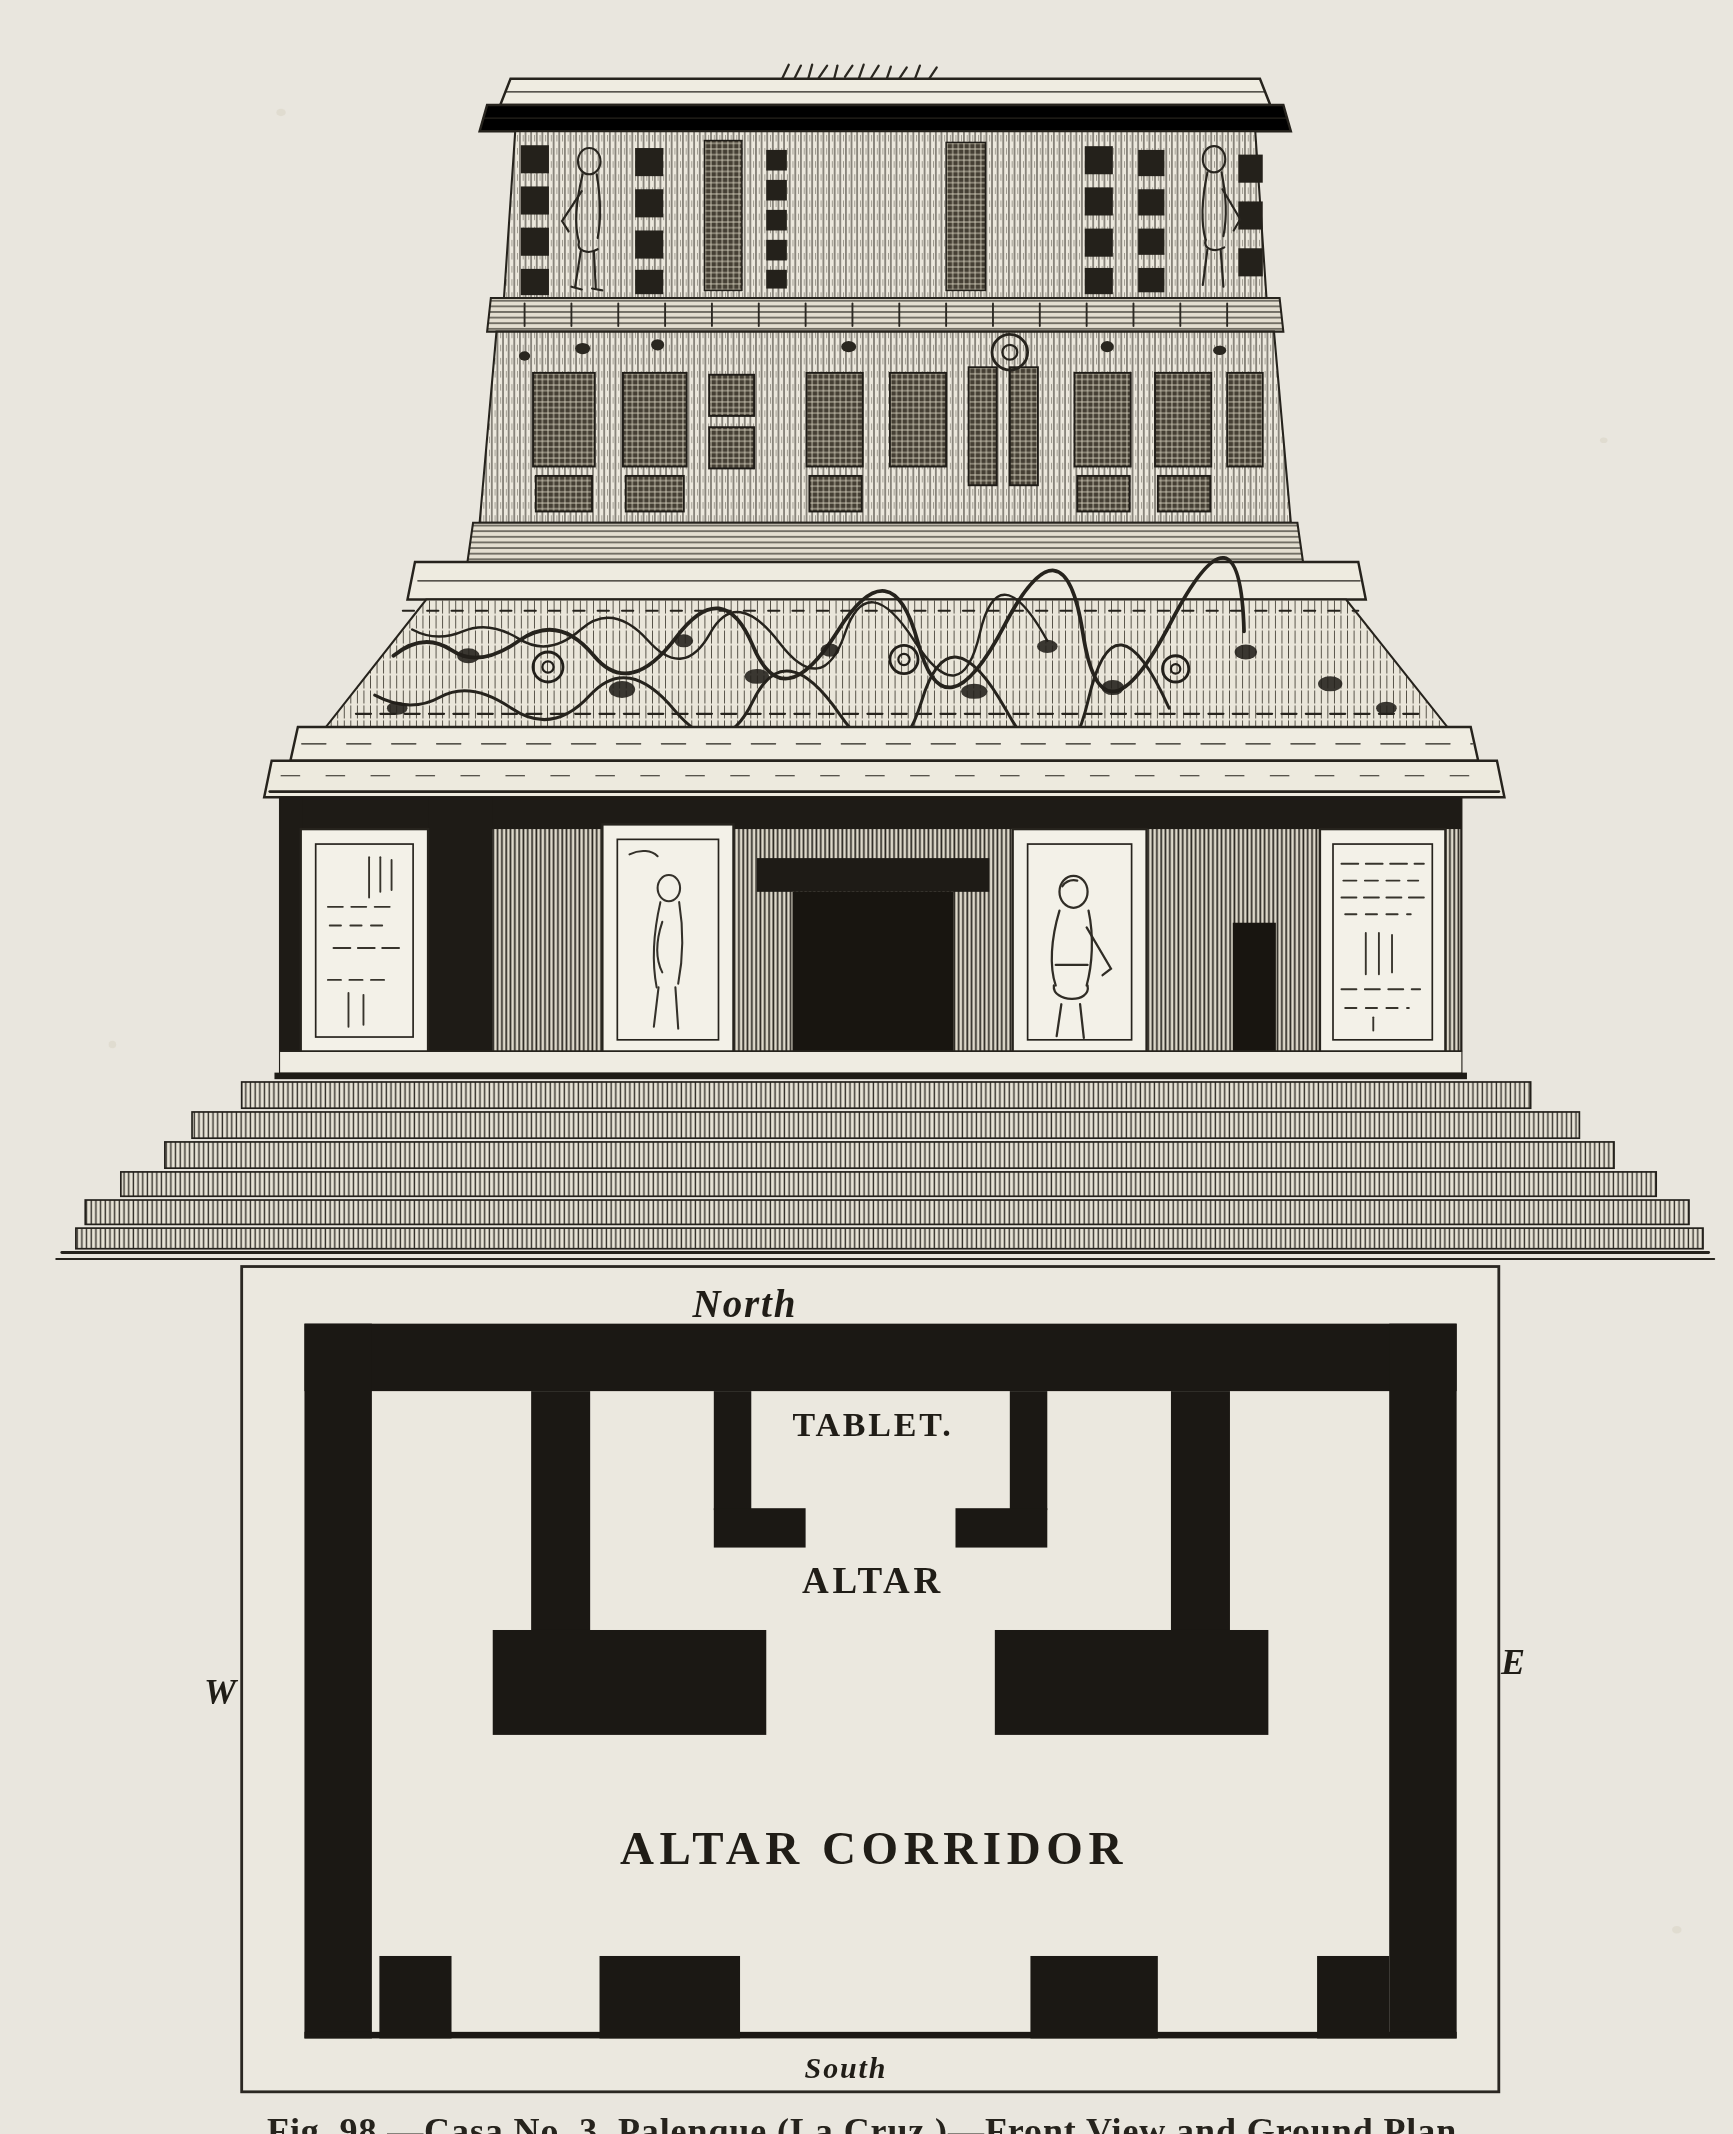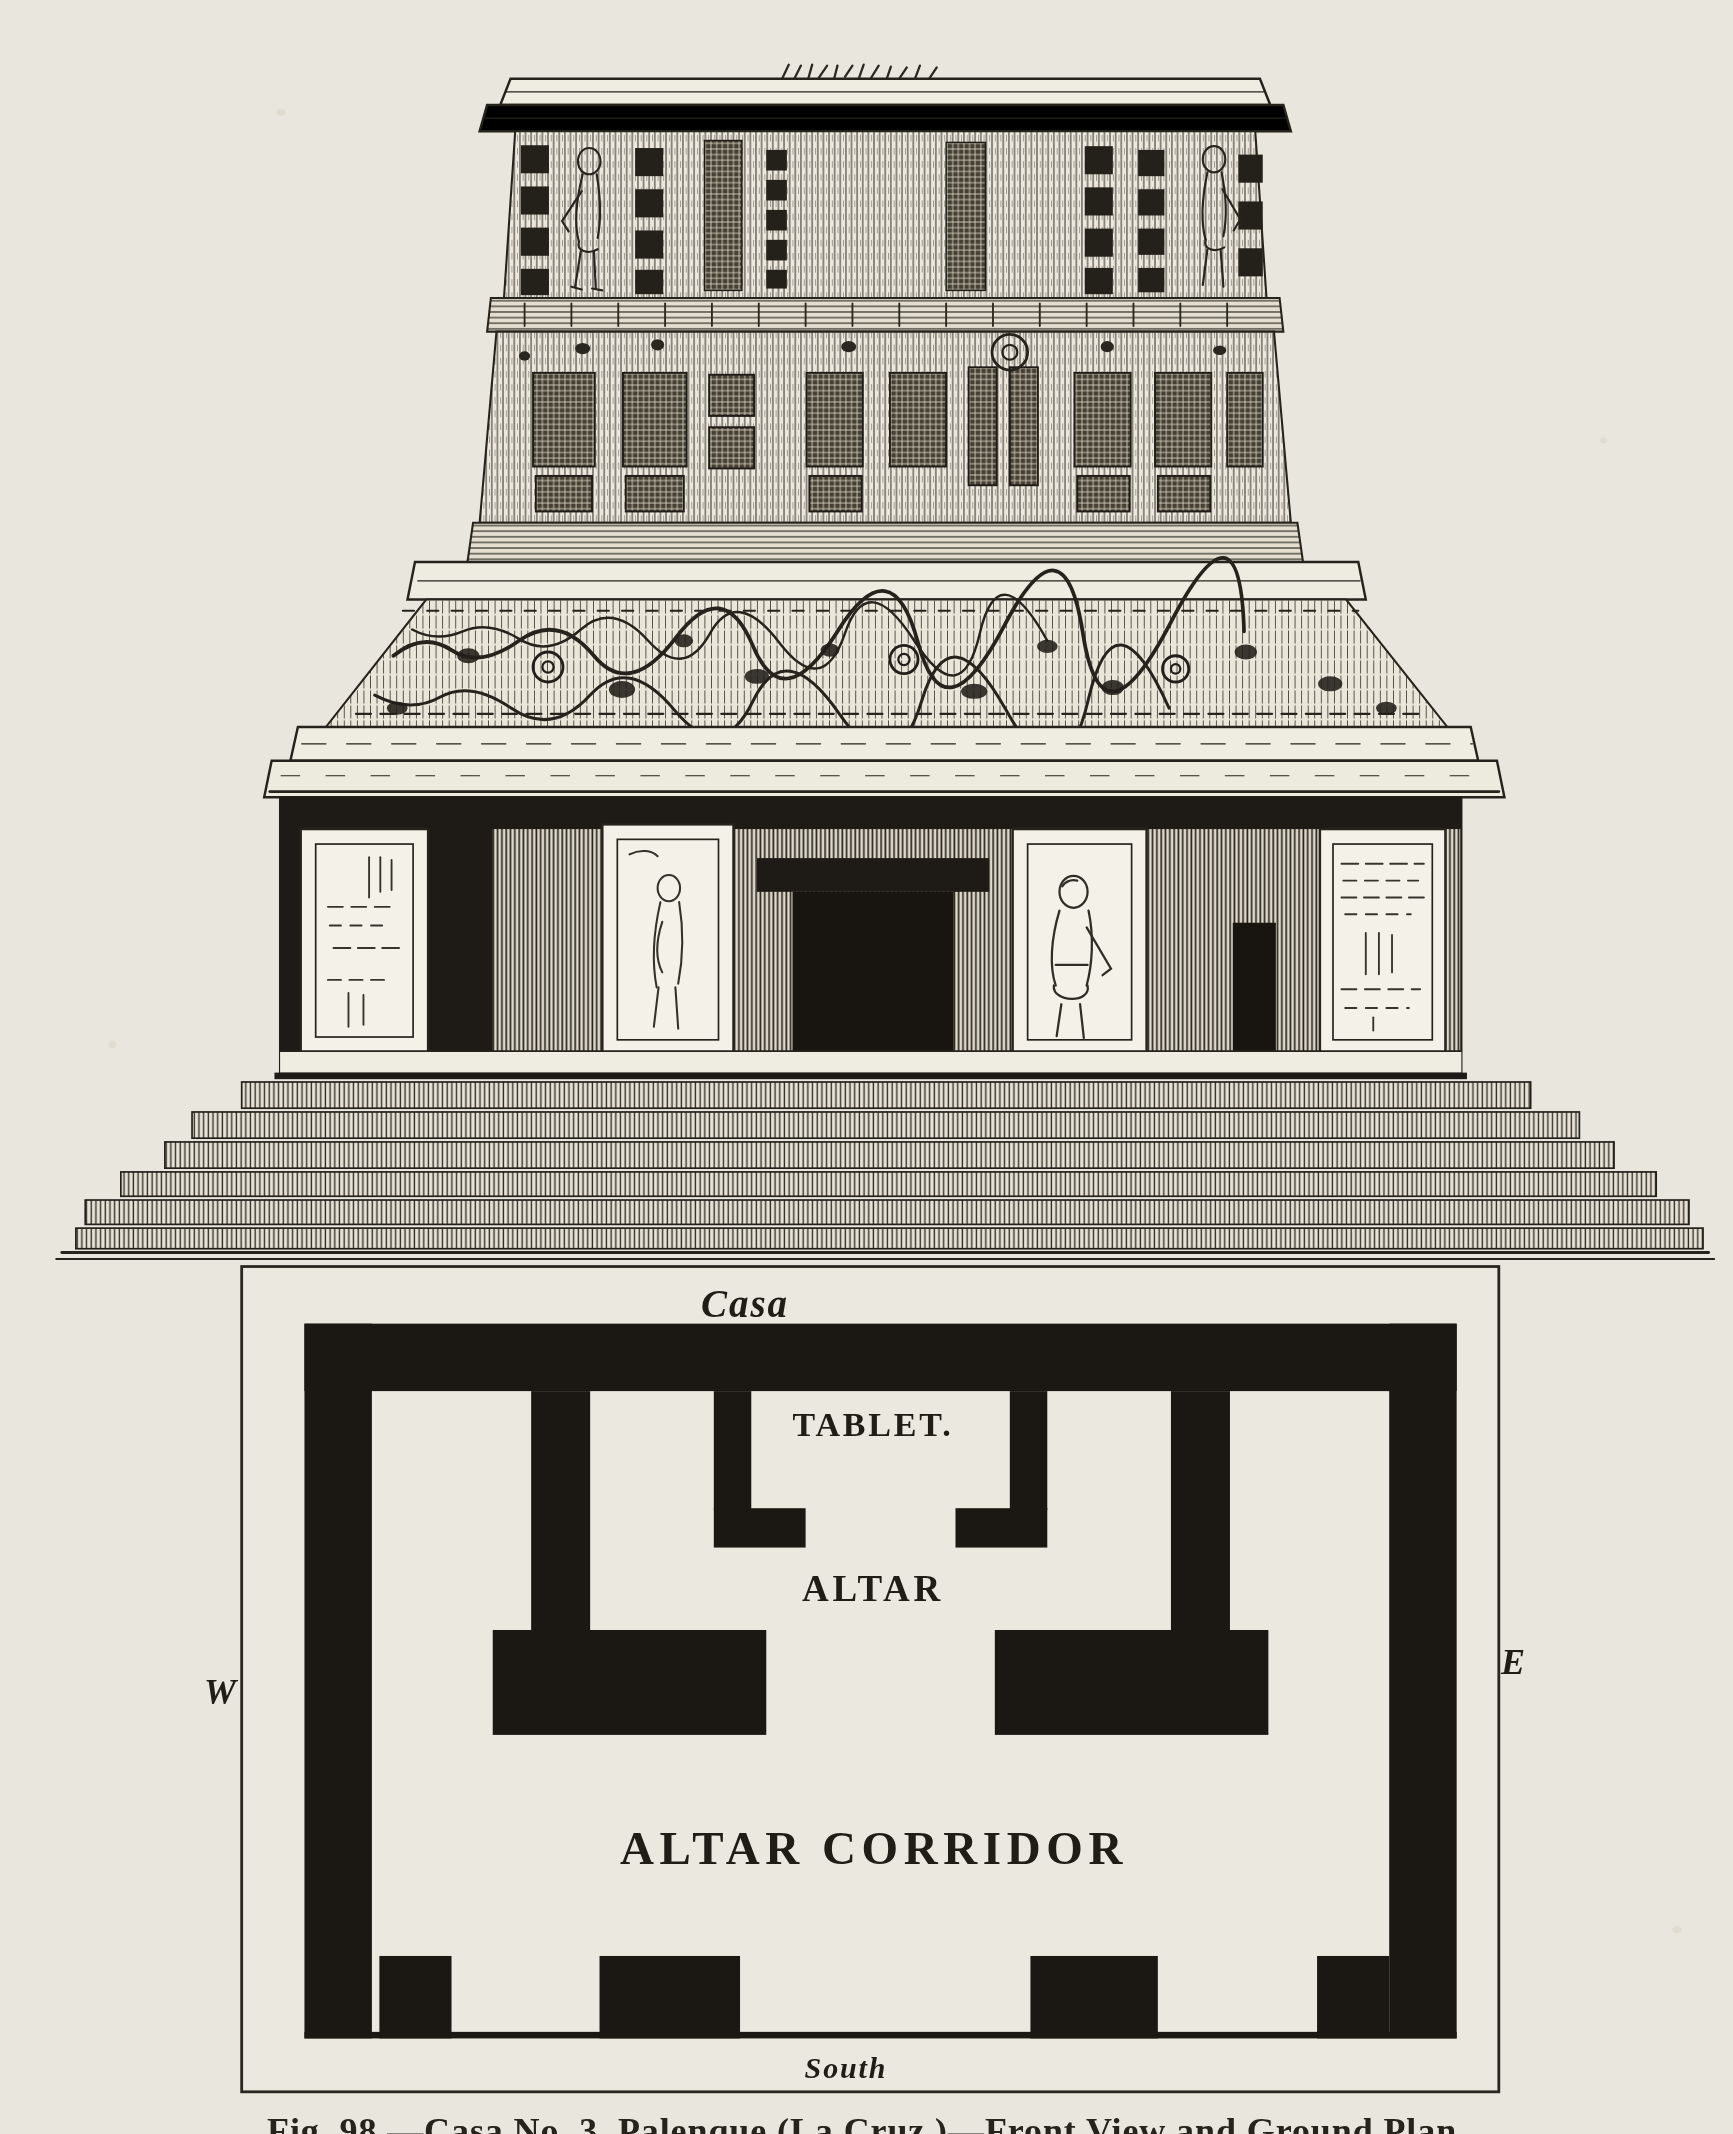--- a/index.html
+++ b/index.html
@@ -11,21 +11,21 @@
   }
   .art{position:absolute;left:0;top:0;width:1733px;height:2134px;}
   .lbl{position:absolute;white-space:nowrap;transform:translate(-50%,-50%);color:#201d17;}
   .lbl-script{font-style:italic;font-weight:700;letter-spacing:1.9px;}
   .lbl-caps{font-weight:700;letter-spacing:2.8px;text-align:right;}
   .north{left:745px;top:1303px;font-size:39px;}
   .south{left:846px;top:2068px;font-size:30px;}
   .west{left:221px;top:1692px;font-size:36px;}
   .east{left:1514px;top:1662px;font-size:36px;}
   .tablet{left:873px;top:1425px;font-size:34px;}
-  .altar{left:873px;top:1580px;font-size:37px;letter-spacing:3.7px;margin-top:8px;}
+  .altar{left:873px;top:1580px;font-size:37px;letter-spacing:3.7px;}
   .corridor{left:874px;top:1848px;font-size:47px;letter-spacing:5.6px;}
   .caption{
     position:absolute;left:867px;top:2110px;transform:translateX(-50%);
     font-size:36px;font-weight:700;white-space:nowrap;letter-spacing:0.9px;color:#26231d;
   }
 </style>
 </head>
 <body>
 
 <svg class="art" viewBox="0 0 1850 2278" xmlns="http://www.w3.org/2000/svg">
@@ -353,21 +353,21 @@
       <rect x="1062" y="1740" width="292" height="112"></rect>
 
       <rect x="762" y="1485" width="40" height="127"></rect>
       <rect x="762" y="1610" width="98" height="42"></rect>
       <rect x="1078" y="1485" width="40" height="127"></rect>
       <rect x="1020" y="1610" width="98" height="42"></rect>
     </g>
   </g>
 </svg>
 
-<div class="lbl lbl-script north">Casa</div>
+<div class="lbl lbl-script north">North</div>
 <div class="lbl lbl-script south">South</div>
 <div class="lbl lbl-script west">W</div>
 <div class="lbl lbl-script east">E</div>
 <div class="lbl lbl-caps tablet">TABLET.</div>
 <div class="lbl lbl-caps altar">ALTAR</div>
 <div class="lbl lbl-caps corridor">ALTAR CORRIDOR</div>
 <div class="caption">Fig. 98.—Casa No. 3, Palenque (La Cruz.)—Front View and Ground Plan.</div>
 
 
 </body></html>

